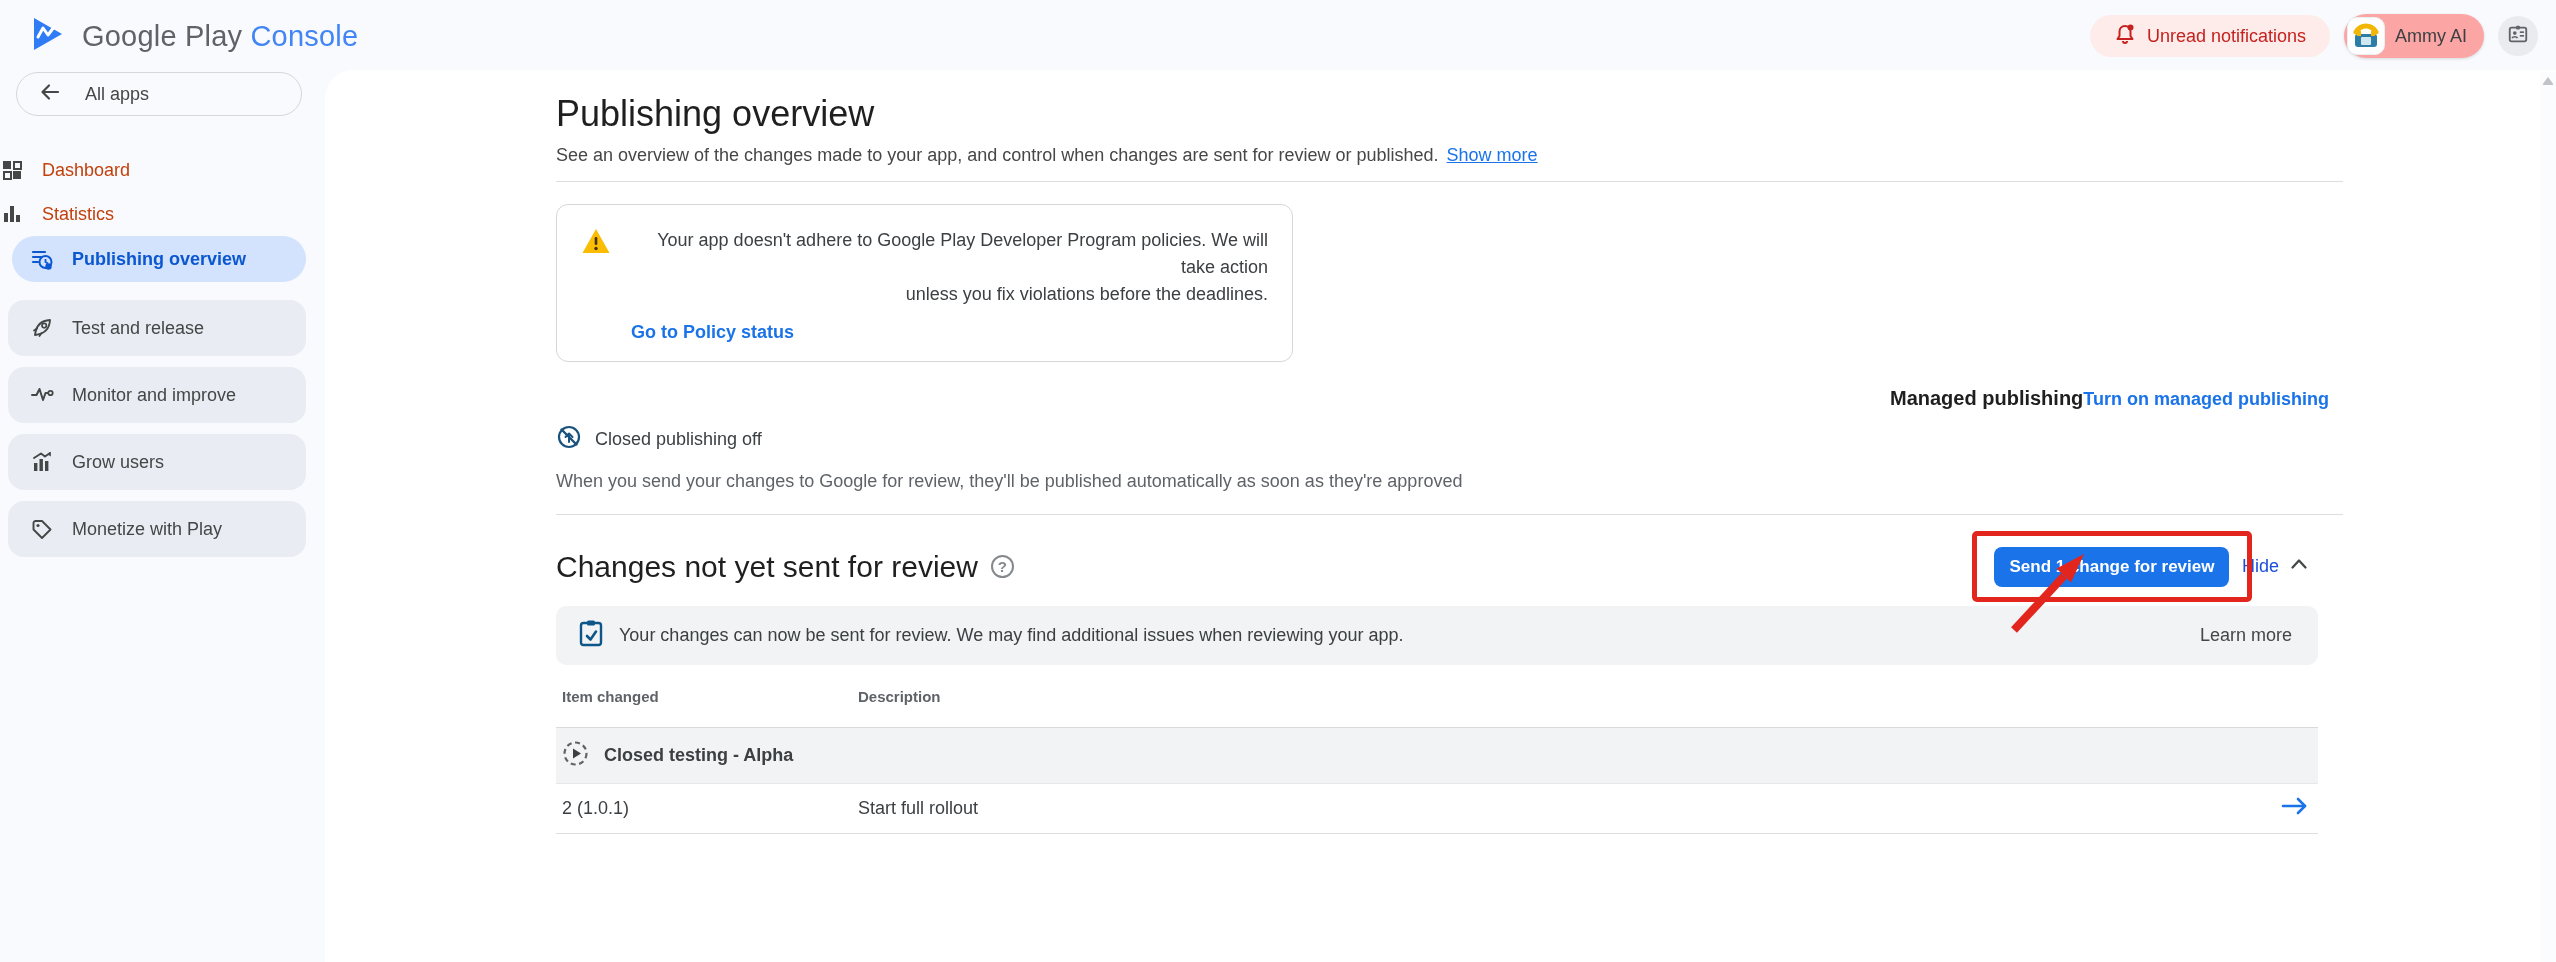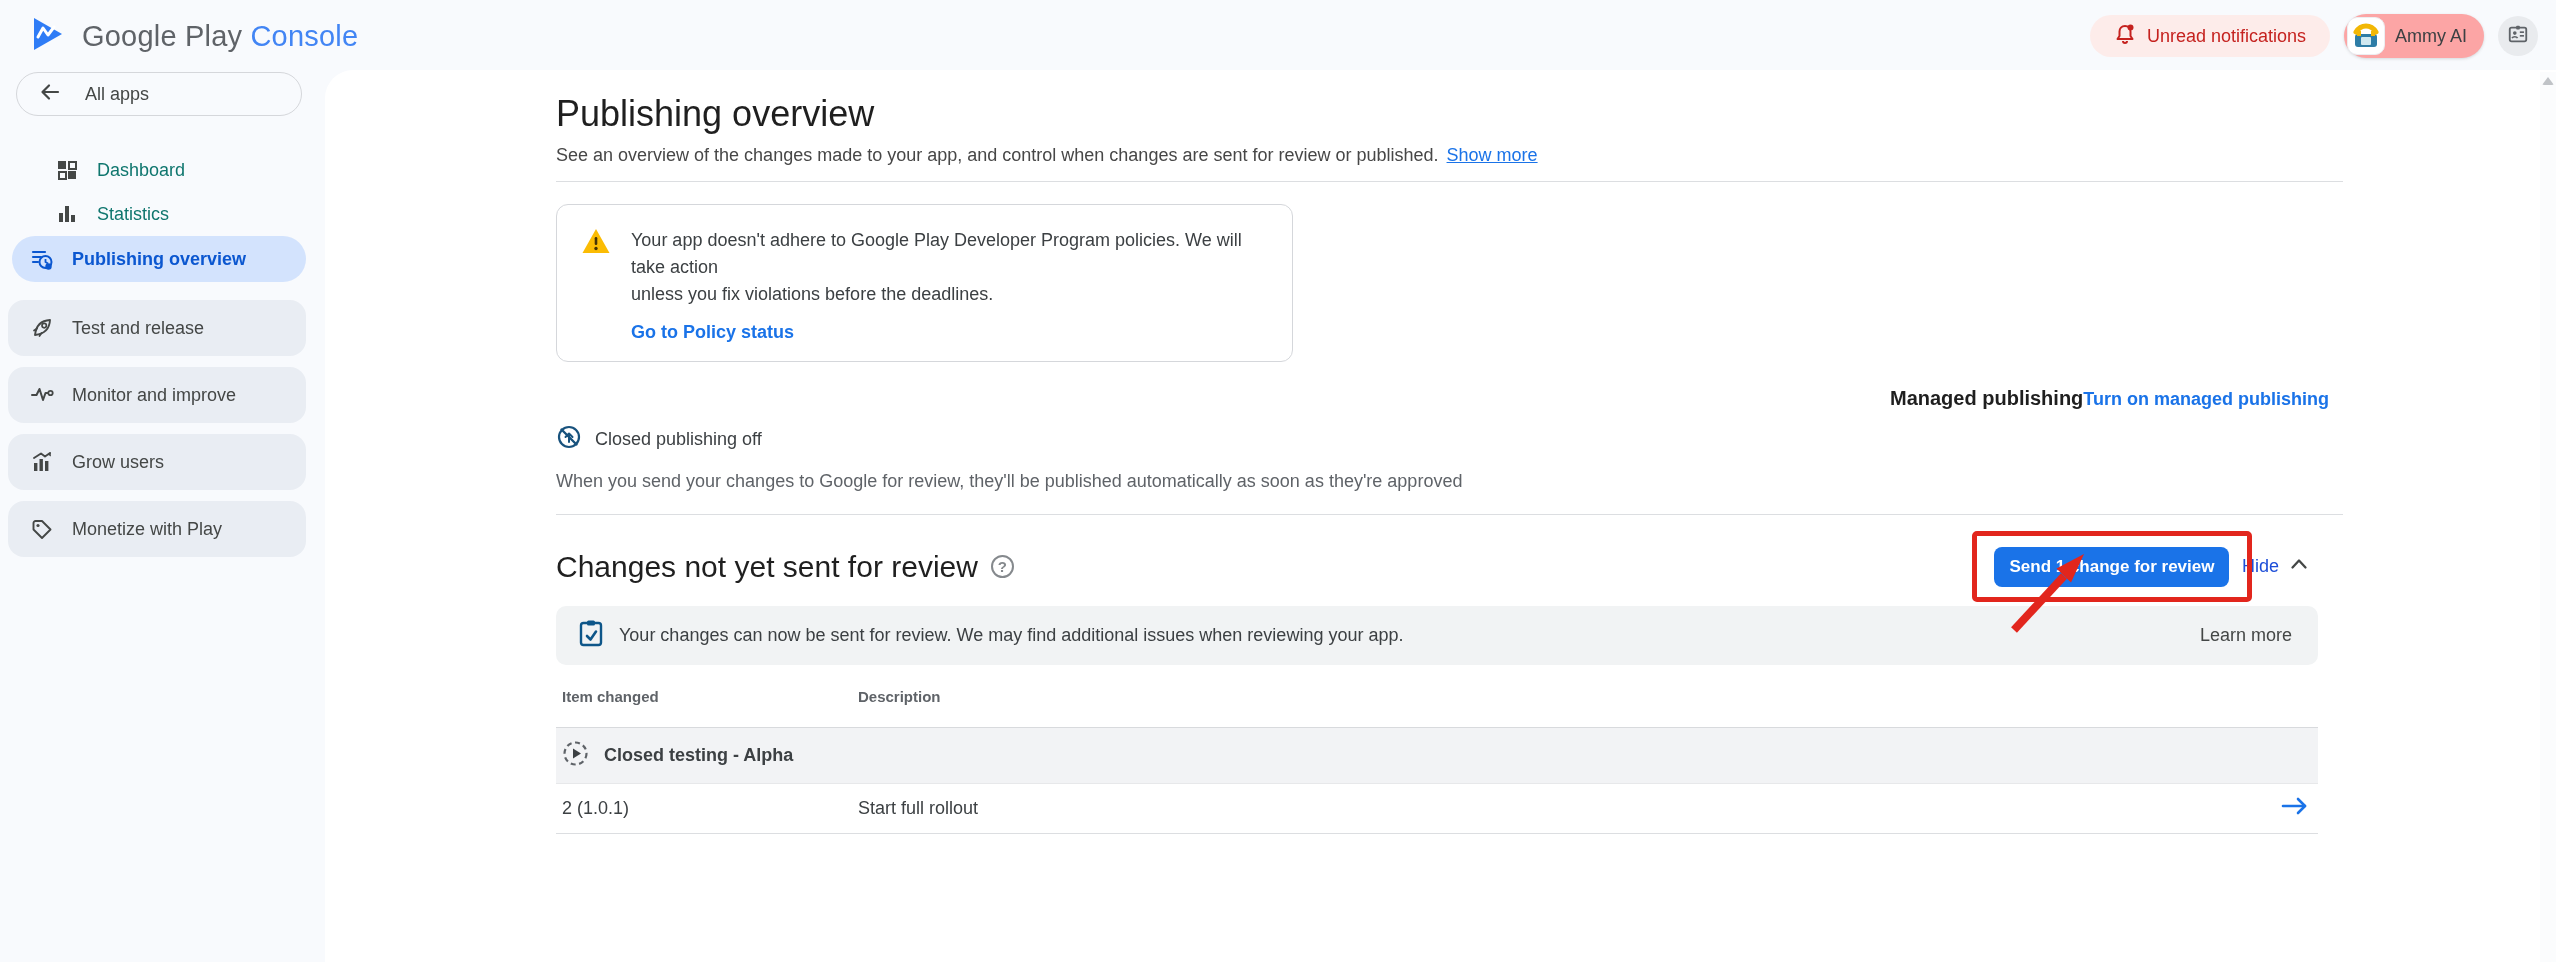--- a/index.html
+++ b/index.html
@@ -24,41 +24,41 @@
     border:1px solid #eceef1; display:flex; align-items:center; justify-content:center; }
   .user-name { font-size:18px; color:#3c4043; padding-right:14px; white-space:nowrap; }
   .badge-btn { width:40px; height:40px; border-radius:50%; background:#e9ebee;
     display:flex; align-items:center; justify-content:center; cursor:pointer; }
   
   .sidebar { position:absolute; left:0; top:72px; width:325px; bottom:0; }
   .allapps { position:absolute; left:16px; top:0; width:286px; height:44px;
     border:1px solid #d5d7db; border-radius:22px; display:flex; align-items:center;
     padding-left:22px; gap:24px; font-size:18px; color:#444746; cursor:pointer; background:transparent; }
   .nav { position:absolute; top:76px; left:0; right:0; }
-  .nav-item { height:44px; display:flex; align-items:center; padding-left:30px; gap:18px;
-    font-size:18px; color:#0f766e; cursor:pointer;margin-left:25px; }
+  .nav-item { height:44px; display:flex; align-items:center; gap:18px;
+    font-size:18px; color:#c2410c; cursor:pointer; }
   .nav-item.selected { background:#d3e3fd; color:#0b57d0; height:46px; border-radius:23px;
     margin:0 19px 0 12px; padding-left:18px; font-weight:700; }
   .nav-icon { width:24px; height:24px; flex:0 0 24px; display:flex; align-items:center; justify-content:center; }
   .groups { margin-top:18px; }
   .group-pill { margin:0 19px 11px 8px; height:56px; border-radius:16px; background:#e9edf3;
     display:flex; align-items:center; padding-left:22px; gap:18px; font-size:18px;
     color:#444746; font-weight:500; cursor:pointer; }
   
   .main-panel { position:absolute; left:325px; top:70px; right:0; bottom:0;
     background:#fff; border-top-left-radius:28px; }
   .content { margin-left:231px; width:1787px; }
   h1.page-title { margin:22px 0 0; font-size:36px; font-weight:400; line-height:44px; color:#1f1f1f; }
   .subtitle { margin-top:9px; font-size:18px; color:#474747; }
   .showmore { color:#1a73e8; text-decoration:underline; margin-left:8px; cursor:pointer; }
   .divider { height:1px; background:#dcdee1; }
   .d1 { margin-top:15px; } .d2 { margin-top:22px; }
   .warning-card { margin-top:22px; width:737px; border:1px solid #d5d7db; border-radius:12px;
     padding:22px 24px 18px 24px; display:flex; gap:20px; }
-  .warn-body { font-size:18px; color:#3c4043; line-height:27px; }
+  .warn-body { font-size:18px; color:#3c4043; line-height:27px;text-align:right; }
   .warn-link { margin-top:14px; color:#1a73e8; font-weight:700; font-size:18px; cursor:pointer; }
   .managed-row { margin-top:25px; display:flex; align-items:baseline; justify-content:flex-end; }
   .managed-heading { font-size:20px; font-weight:700; color:#1f1f1f; }
   .turn-on { color:#1a73e8; font-weight:700; font-size:18px; margin-right:14px; cursor:pointer; }
   .status-row { margin-top:14px; display:flex; align-items:center; gap:13px; font-size:18px; color:#3c4043; }
   .managed-desc { margin-top:16px; font-size:18px; color:#5f6368; }
   .changes-row { margin-top:16px; display:flex; align-items:center; }
   .changes-heading { font-size:30px; font-weight:400; color:#1f1f1f; }
   .help-icon { width:23px; height:23px; border-radius:50%; border:2px solid #85898d; color:#85898d;
     font-size:15px; font-weight:700; display:inline-flex; align-items:center; justify-content:center;

